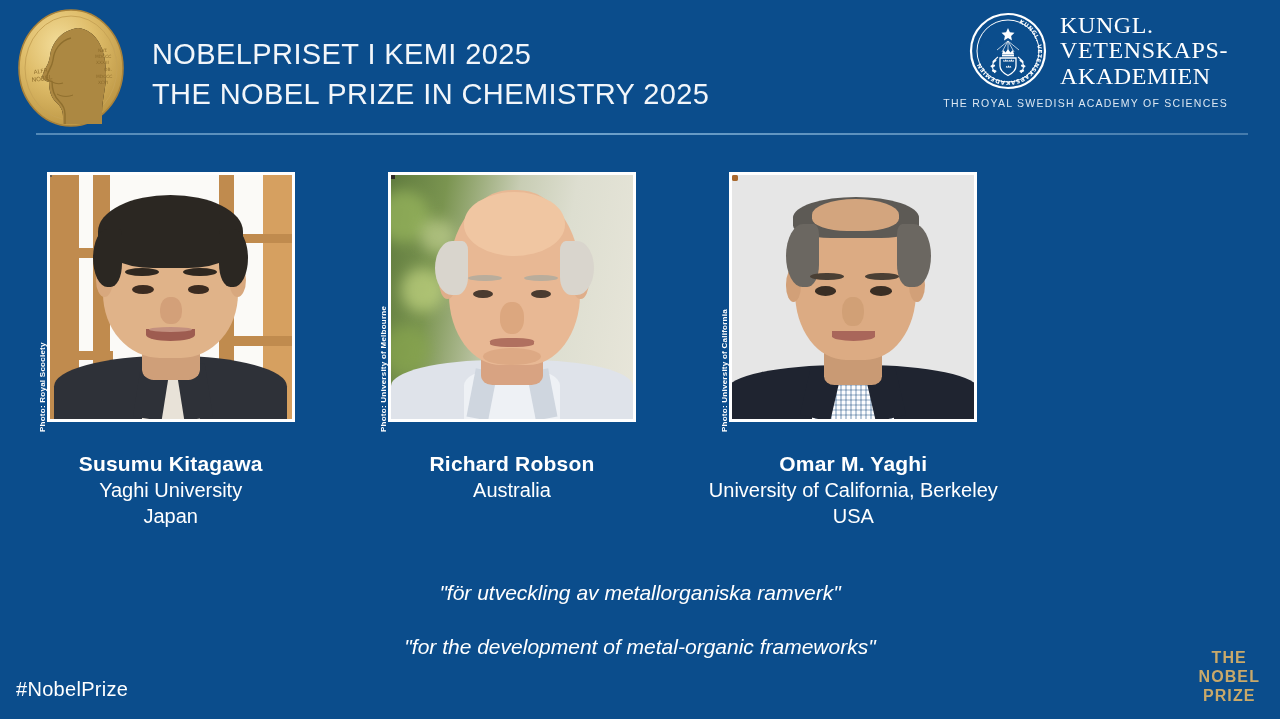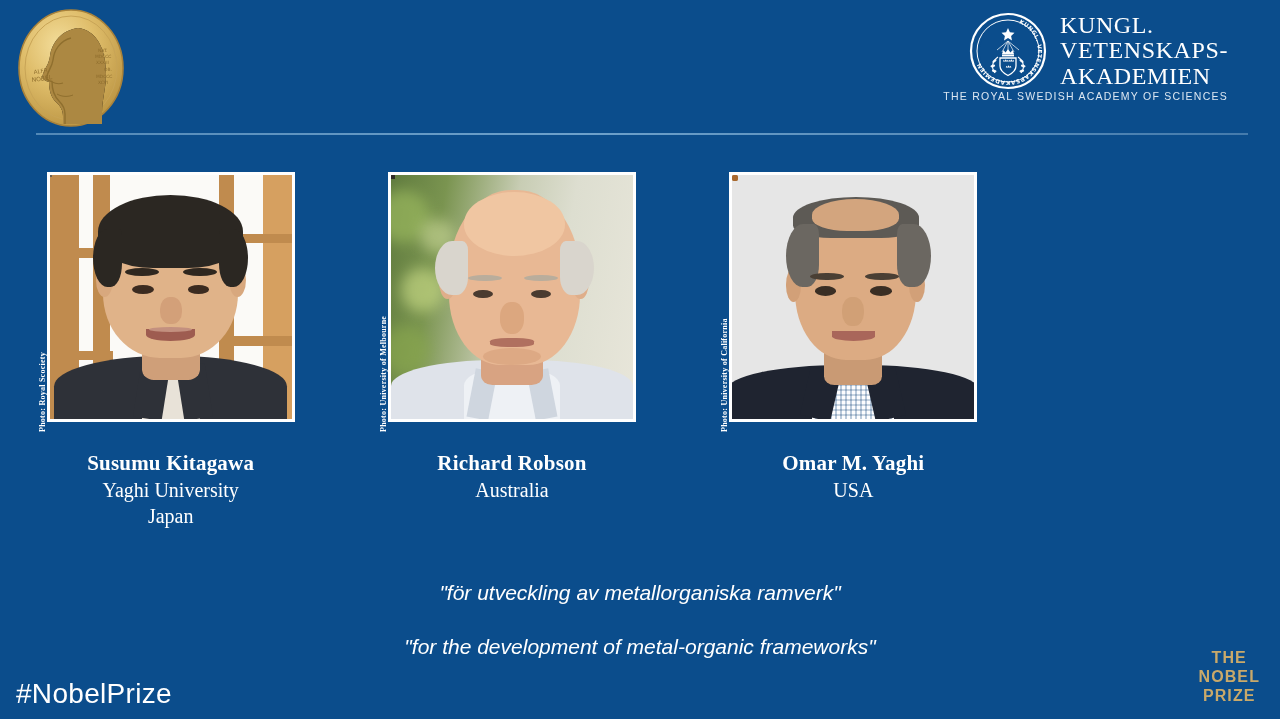--- a/index.html
+++ b/index.html
@@ -29,32 +29,32 @@
   .academy-row { display:flex; align-items:center; gap:13px; }
   .academy-seal { width:78px; height:78px; flex:none; }
   .academy-seal svg { display:block; width:78px; height:78px; }
   .academy-words { display:flex; flex-direction:column; }
   .academy-words span {
     font-family:"Liberation Serif", serif;
     font-size:24px; line-height:25.5px; letter-spacing:0.6px;
     color:#ffffff; white-space:nowrap;
   }
   .academy-sub {
-    font-size:10.5px; letter-spacing:1.25px;
+    margin-top:7px; font-size:10.5px; letter-spacing:1.25px;
     color:#dce7f2; white-space:nowrap; text-align:right;
   }
 
   .divider {
     position:absolute; left:36px; top:133px; width:1212px; height:2px;
     background:linear-gradient(to right,#5f93bf 0%,#7fb0d6 45%,#4f83b2 100%);
     opacity:.85;
   }
 
   
-  .laureates { position:absolute; left:0; top:172px; width:1024px; display:flex;font-family:Liberation Serif, serif; }
+  .laureates { position:absolute; left:0; top:172px; width:1024px; display:flex; }
   .laureate { width:426.6px; display:flex; flex-direction:column; align-items:center; position:relative; }
 
   .photo-wrap { position:relative; width:262px; height:262px; display:flex; justify-content:center; }
 
   .credit {
     position:absolute; left:7px; bottom:2px;
     transform-origin:left bottom; transform:rotate(-90deg);
     font-size:8px; font-weight:700; letter-spacing:.25px;
     color:#ffffff; white-space:nowrap; z-index:3;
   }
@@ -71,21 +71,21 @@
   .lcountry { font-size:20px; font-weight:400; line-height:26px; }
 
   
   .citation { position:absolute; left:0; top:578px; width:1280px; text-align:center; }
   .cit-line { font-size:21px; font-style:italic; line-height:30px; color:#ffffff; }
   .cit-line.second { margin-top:24px; }
 
   
   .hashtag {
     position:absolute; left:16px; top:678px;
-    font-size:28px; font-weight:300; letter-spacing:.3px; color:#ffffff;
+    font-size:20px; font-weight:300; letter-spacing:.3px; color:#ffffff;
   }
   .np-logo {
     position:absolute; right:20px; top:648px;
     text-align:center; color:#c9a96a;
     font-size:16px; font-weight:700; line-height:19px; letter-spacing:1.1px;
   }
 
   
   .bg-layer { position:absolute; inset:0; }
 
@@ -149,20 +149,24 @@
         <text x="16" y="74" font-family="DejaVu Sans, sans-serif" font-size="6" fill="#8d6c2c" transform="rotate(-8 16 74)">NOBEL</text>
         <text x="82" y="44" font-family="DejaVu Sans, sans-serif" font-size="4.4" fill="#8d6c2c">NAT.</text>
         <text x="79" y="50" font-family="DejaVu Sans, sans-serif" font-size="4.4" fill="#8d6c2c">MDCCC</text>
         <text x="80" y="56" font-family="DejaVu Sans, sans-serif" font-size="4.4" fill="#8d6c2c">XXXIII</text>
         <text x="88" y="63" font-family="DejaVu Sans, sans-serif" font-size="4.4" fill="#8d6c2c">OB.</text>
         <text x="80" y="70" font-family="DejaVu Sans, sans-serif" font-size="4.4" fill="#8d6c2c">MDCCC</text>
         <text x="82" y="76" font-family="DejaVu Sans, sans-serif" font-size="4.4" fill="#8d6c2c">XCVI</text>
       </svg>
     </div>
 
+    <div class="titles">
+      <div class="title-line">NOBELPRISET I KEMI 2025</div>
+      <div class="title-line">THE NOBEL PRIZE IN CHEMISTRY 2025</div>
+    </div>
 
     <div class="academy">
       <div class="academy-row">
         <div class="academy-seal">
           <svg viewBox="0 0 78 78">
             <ellipse cx="39" cy="39" rx="37" ry="37" fill="none" stroke="#ffffff" stroke-width="2.2"></ellipse>
             <ellipse cx="39" cy="39" rx="31" ry="31" fill="none" stroke="#ffffff" stroke-width="1"></ellipse>
             <ellipse cx="39" cy="39" rx="28.5" ry="28.5" fill="#0b4d8c"></ellipse>
 
             <path id="sealarc" d="M39 9 A30 30 0 1 1 38.9 9" fill="none"></path>
@@ -380,20 +384,21 @@
             </div>
 
             <div class="nose" style="left:45.5%;top:50%;width:9%;height:12%;background:#d1a076;"></div>
 
             <div class="mouth" style="left:41%;top:64%;width:18%;height:4%;background:#a9665a;border-radius:0 0 55% 55%;"></div>
           </div>
         </div>
       </div>
       <div class="names">
         <div class="lname">Omar M. Yaghi</div>
+        <div class="laff">University of California, Berkeley</div>
         <div class="lcountry">USA</div>
       </div>
     </div>
   </div>
 
   <div class="citation">
     <div class="cit-line">"för utveckling av metallorganiska ramverk"</div>
     <div class="cit-line second">"for the development of metal-organic frameworks"</div>
   </div>
 

